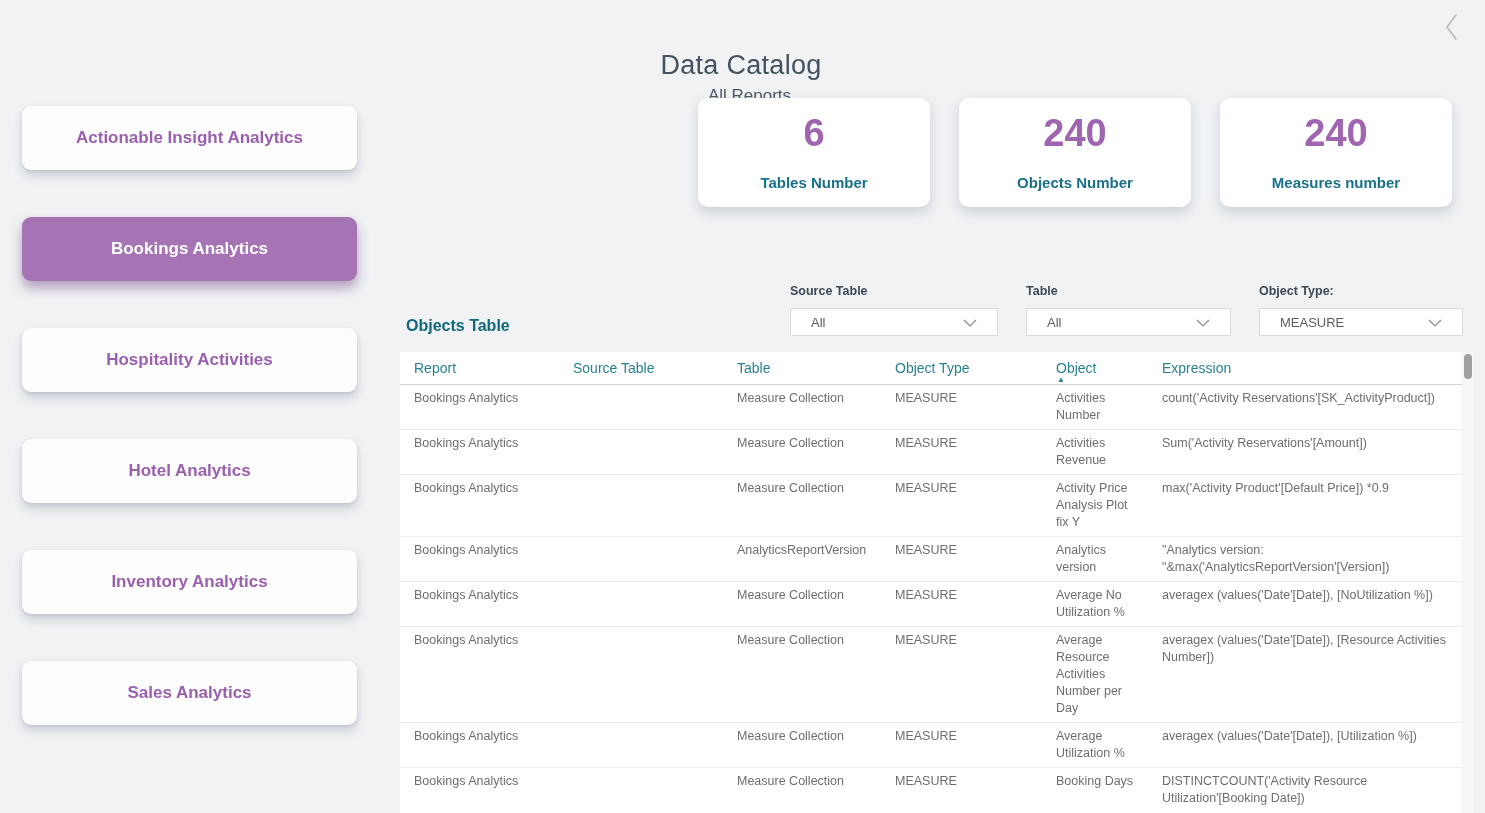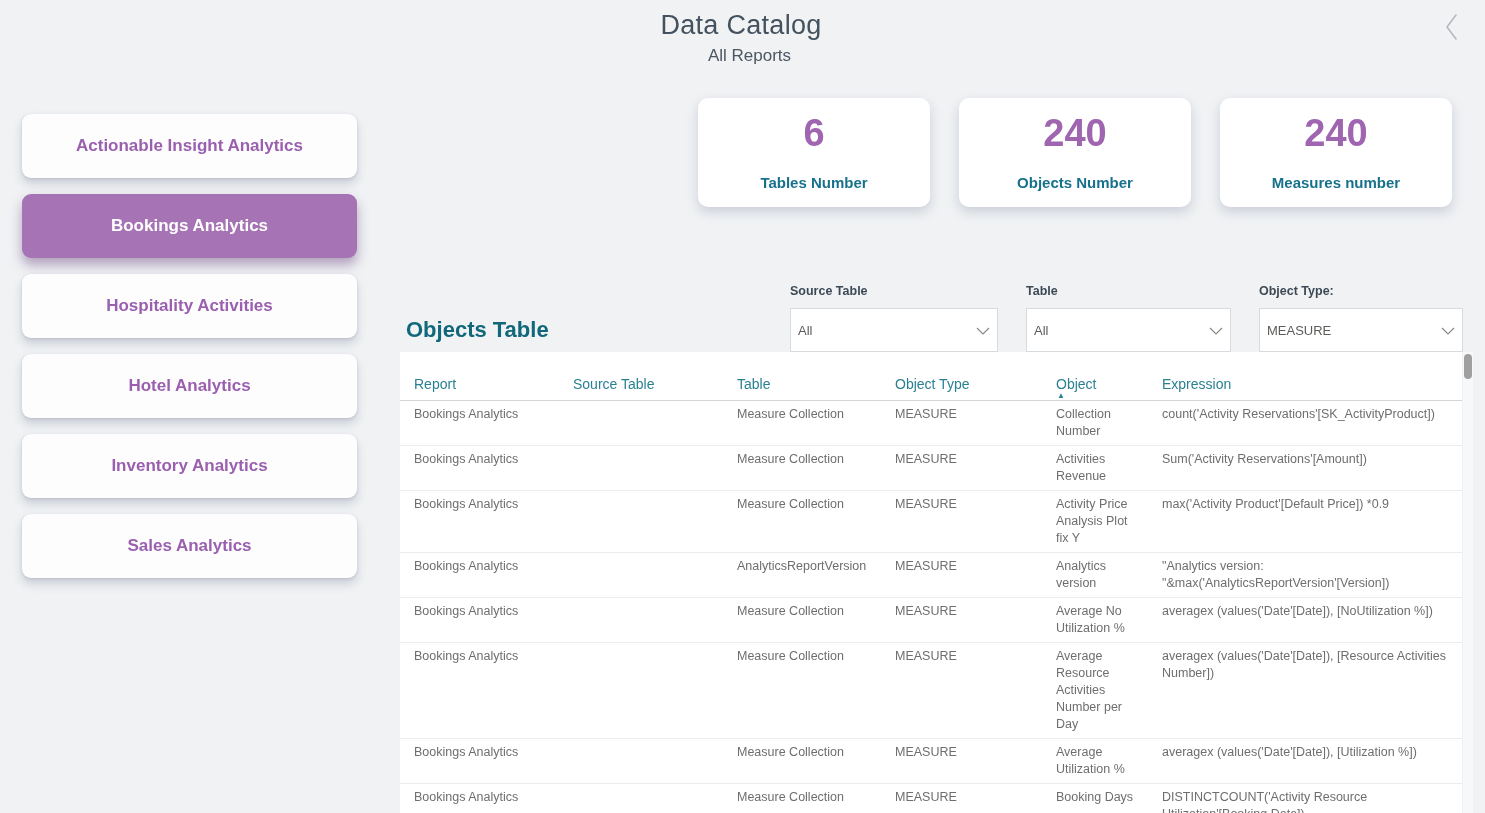--- a/index.html
+++ b/index.html
@@ -6,26 +6,26 @@
   html, body { width: 1485px; height: 813px; }
   body {
     position: relative;
     background: #f0f2f4;
     font-family: "Liberation Sans", sans-serif;
     overflow: hidden;
   }
 
   
   .page-header { position: absolute; top: 10px; left: 0; width: 1482px; text-align: center; }
-  .page-title { font-size: 27px; font-weight: 400; color: #44525f; letter-spacing: .3px; }
+  .page-title { font-size: 27px; font-weight: 400; color: #44525f; letter-spacing: .3px; margin-top: 40px; }
   .page-subtitle { font-size: 17px; color: #4c5763; margin-top: 5px; padding-left: 17px; }
   .back-chevron { position: absolute; top: 12px; right: 24px; width: 18px; height: 30px; cursor: pointer; }
 
   
-  .sidebar { position: absolute; left: 22px; top: 106px; width: 335px; display: flex; flex-direction: column; gap: 16px; margin-top: 8px; }
+  .sidebar { position: absolute; left: 22px; top: 106px; width: 335px; display: flex; flex-direction: column; gap: 47px; }
   .side-btn {
     height: 64px; background: #fdfdfe; border-radius: 9px;
     display: flex; align-items: center; justify-content: center;
     box-shadow: 0 6px 10px rgba(110,120,140,.28), 0 1px 3px rgba(110,120,140,.22);
     cursor: pointer;
   }
   .side-btn .side-btn-label { font-weight: bold; font-size: 17px; color: #9a5fae; }
   .side-btn.active { background: #a674b4; box-shadow: 0 7px 12px rgba(118,82,138,.5); }
   .side-btn.active .side-btn-label { color: #ffffff; }
 
@@ -40,32 +40,32 @@
   .kpi-label { font-size: 15px; font-weight: 600; color: #17718c; margin-top: 20px; }
 
   
   .filters { position: absolute; left: 790px; top: 284px; display: flex; gap: 28px; }
   .filter-group { display: flex; flex-direction: column; }
   .filter-group:nth-child(1) { width: 208px; }
   .filter-group:nth-child(2) { width: 205px; }
   .filter-group:nth-child(3) { width: 204px; }
   .filter-label { font-size: 12.5px; font-weight: 600; color: #3d4a56; margin-bottom: 10px; }
   .filter-box {
-    height: 44px; background: #ffffff; border: 1px solid #d8dbde;
+    height: 28px; background: #ffffff; border: 1px solid #d8dbde;
     display: flex; align-items: center; justify-content: space-between;
-    padding: 0 7px; font-size: 13px; color: #5e5c5a; cursor: pointer;
-  }
-
-  
-  .table-title { position: absolute; left: 406px; top: 317px; font-size: 22px; font-weight: bold; color: #11687a; }
+    padding: 0 20px; font-size: 13px; color: #5e5c5a; cursor: pointer;
+  }
+
+  
+  .table-title { position: absolute; left: 406px; top: 317px; font-size: 16px; font-weight: bold; color: #11687a; }
   .table-area { position: absolute; left: 400px; top: 352px; width: 1062px; height: 461px; background: #ffffff; overflow: hidden; }
   table { width: 100%; border-collapse: collapse; table-layout: fixed; }
   thead th {
     text-align: left; font-weight: 400; font-size: 14px; color: #2a8093;
-    padding: 24px 8px 8px 14px; position: relative; cursor: pointer;
+    padding: 8px 8px 8px 14px; position: relative; cursor: pointer;
     border-bottom: 1px solid #d2d5d7; white-space: nowrap;
   }
   .sort-caret { position: absolute; left: 15px; bottom: 0px; font-size: 8px; line-height: 8px; color: #2a8093; }
   tbody td {
     font-size: 12.5px; color: #6e6e6e; line-height: 17px;
     padding: 5px 8px 5px 14px; vertical-align: top; border-top: 1px solid #ececec;
     word-wrap: break-word;
   }
   tbody tr:first-child td { border-top: none; }
   tbody td:nth-child(-n+4) { white-space: nowrap; overflow: hidden; }
@@ -179,21 +179,21 @@
           <th>Object<span class="sort-caret">▲</span></th>
           <th>Expression</th>
         </tr>
       </thead>
     <tbody id="tbody">
         <tr>
           <td>Bookings Analytics</td>
           <td></td>
           <td>Measure Collection</td>
           <td>MEASURE</td>
-          <td>Collection Number</td>
+          <td>Activities Number</td>
           <td>count('Activity Reservations'[SK_ActivityProduct])</td>
         </tr>
         <tr>
           <td>Bookings Analytics</td>
           <td></td>
           <td>Measure Collection</td>
           <td>MEASURE</td>
           <td>Activities Revenue</td>
           <td>Sum('Activity Reservations'[Amount])</td>
         </tr>

